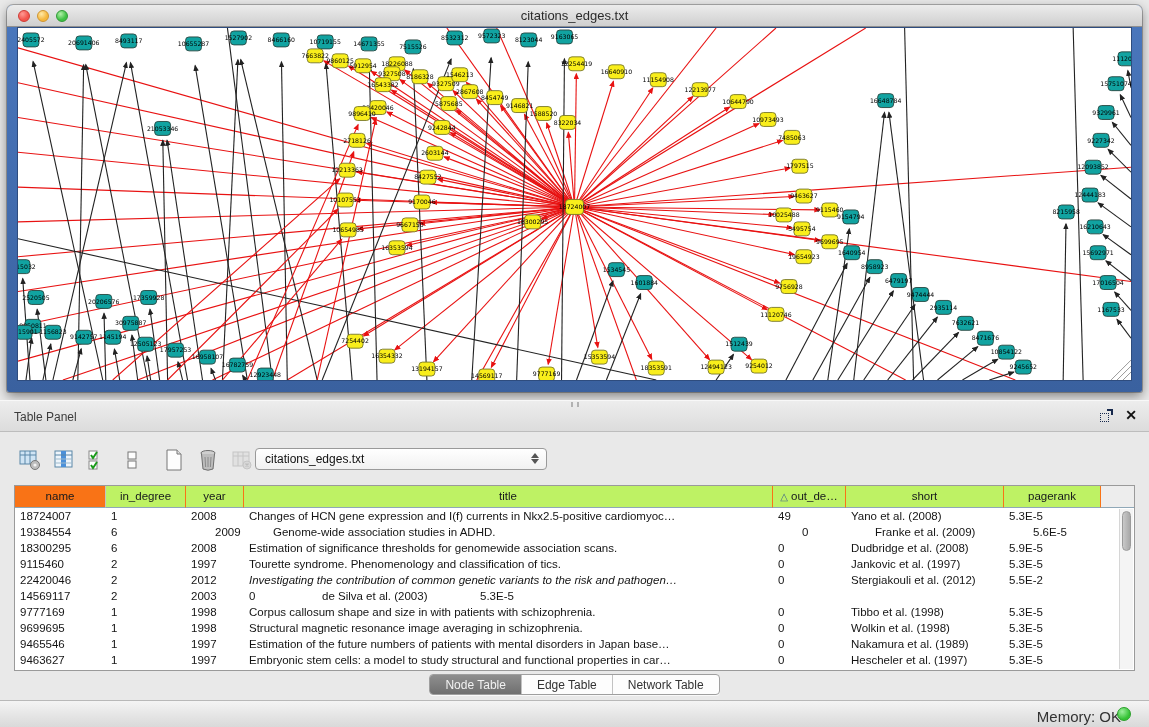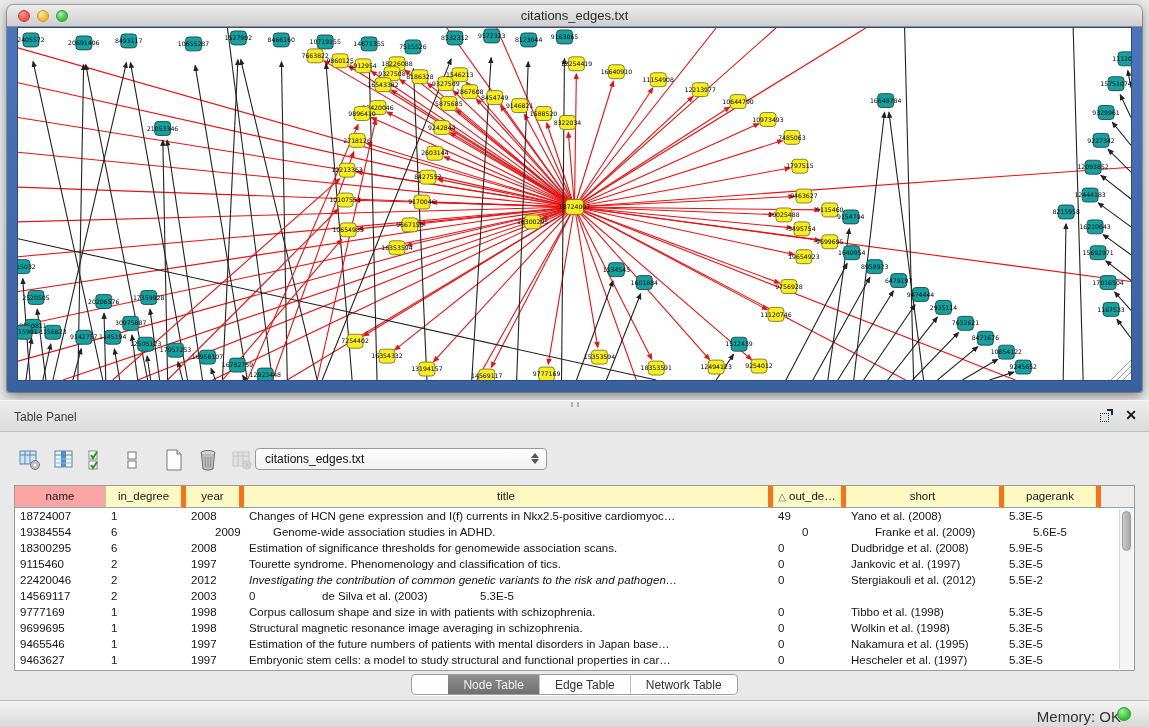--- a/index.html
+++ b/index.html
@@ -49,38 +49,38 @@
   .combo .stepper { position:absolute; right:7px; top:3px; width:9px; }
   .combo .stepper div { width:0; height:0; margin:1px auto; }
   .combo .up { border-left:4px solid transparent; border-right:4px solid transparent; border-bottom:5px solid #555; }
   .combo .dn { border-left:4px solid transparent; border-right:4px solid transparent; border-top:5px solid #555; }
 
   
   .table { position:absolute; left:14px; top:485px; width:1121px; height:186px;
     background:#fff; border:1px solid #9a9a9a; }
   .thead { display:flex; height:22px; }
   .th { font-size:11.5px; color:#15181c; text-align:center; line-height:21px;
-    background:#fef9c3; border-right:5px solid #f97316; border-bottom:1px solid #8fa8b8;
+    background:#bef264; border-right:1px solid #f97316; border-bottom:1px solid #8fa8b8;
     overflow:hidden; white-space:nowrap; flex:none; }
-  .th.plain { background:#fca5a5; border-right:1px solid #c2c2c2; }
+  .th.plain { background:#f97316; border-right:1px solid #c2c2c2; }
   .th .sort { color:#44678c; font-size:10px; margin-right:3px; }
   .th.filler { background:#ededed; border-right:none; flex:1; }
   .tbody { position:relative; }
   .tr { display:flex; height:16px; }
   .td { font-size:11.5px; color:#141414; line-height:16px; padding-left:5px;
     overflow:hidden; white-space:nowrap; flex:none; }
   .scrollbar { position:absolute; right:1px; top:23px; bottom:1px; width:14px;
     background:#f4f4f4; border-left:1px solid #d6d6d6; }
   .thumb { position:absolute; left:2px; top:2px; width:9px; height:40px; border-radius:5px;
     background:linear-gradient(90deg,#c9c9c9,#a8a8a8); border:1px solid #9a9a9a; }
 
   
   .tabs-row { position:absolute; left:0; top:674px; width:1149px; display:flex; justify-content:center; }
   .tabs { display:flex; height:21px; border:1px solid #9f9f9f; border-radius:4px; overflow:hidden;
-    background:#fdfdfd; box-shadow:0 1px 0 rgba(255,255,255,.7);padding-left:36px; }
+    background:#fdfdfd; box-shadow:0 1px 0 rgba(255,255,255,.7); }
   .tab { font-size:12px; color:#333; line-height:20px; padding:0 15px; border-right:1px solid #c2c2c2; }
   .tab:last-child { border-right:none; }
   .tab.selected { background:linear-gradient(#8f8f8f,#6f6f6f); color:#f2f2f2; }
 
   
   .status-bar { position:absolute; left:0; top:700px; width:1149px; height:27px;
     background:linear-gradient(#f4f4f4,#d9d9d9); border-top:1px solid #b8b8b8; }
   .mem-label { position:absolute; right:28px; top:7px; font-size:15px; color:#333;margin-left:14px; }
   .mem-dot { position:absolute; right:18px; top:6px; width:14px; height:14px; border-radius:50%;
     background:radial-gradient(circle at 35% 30%, #9cef9c, #35c235 65%); border:1px solid #27a027; }
@@ -857,21 +857,21 @@
         <div class="td" style="width: 73px;">0</div>
         <div class="td" style="width: 158px;">Wolkin et al. (1998)</div>
         <div class="td" style="width: 97px;">5.3E-5</div>
       </div>
       <div class="tr">
         <div class="td" style="width: 91px;">9465546</div>
         <div class="td" style="width: 80px;">1</div>
         <div class="td" style="width: 58px;">1997</div>
         <div class="td" style="width: 529px;">Estimation of the future numbers of patients with mental disorders in Japan base…</div>
         <div class="td" style="width: 73px;">0</div>
-        <div class="td" style="width: 158px;">Nakamura et al. (1995)</div>
+        <div class="td" style="width: 158px;">Nakamura et al. (1989)</div>
         <div class="td" style="width: 97px;">5.3E-5</div>
       </div>
       <div class="tr">
         <div class="td" style="width: 91px;">9463627</div>
         <div class="td" style="width: 80px;">1</div>
         <div class="td" style="width: 58px;">1997</div>
         <div class="td" style="width: 529px;">Embryonic stem cells: a model to study structural and functional properties in car…</div>
         <div class="td" style="width: 73px;">0</div>
         <div class="td" style="width: 158px;">Hescheler et al. (1997)</div>
         <div class="td" style="width: 97px;">5.3E-5</div>

